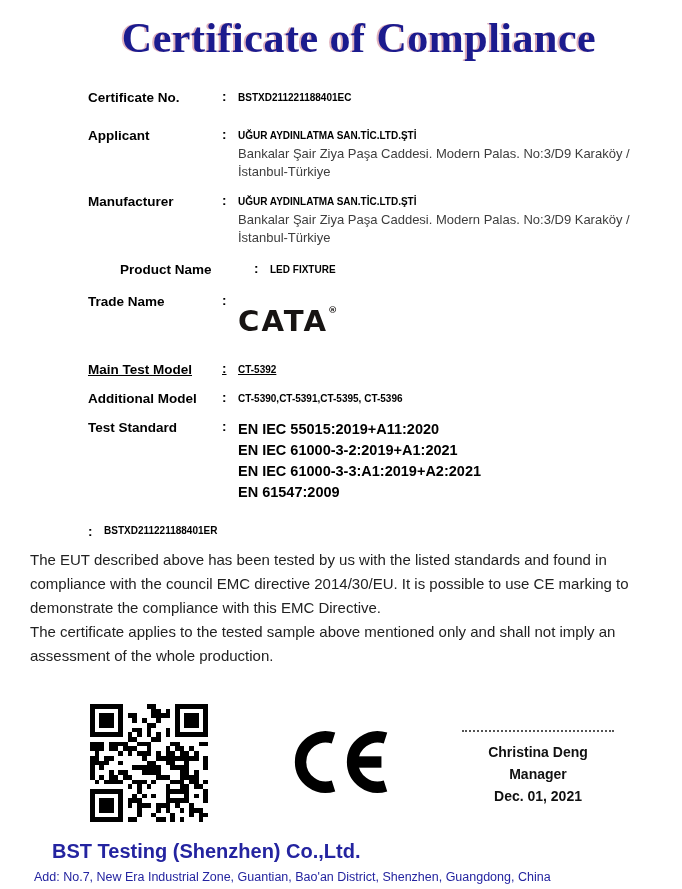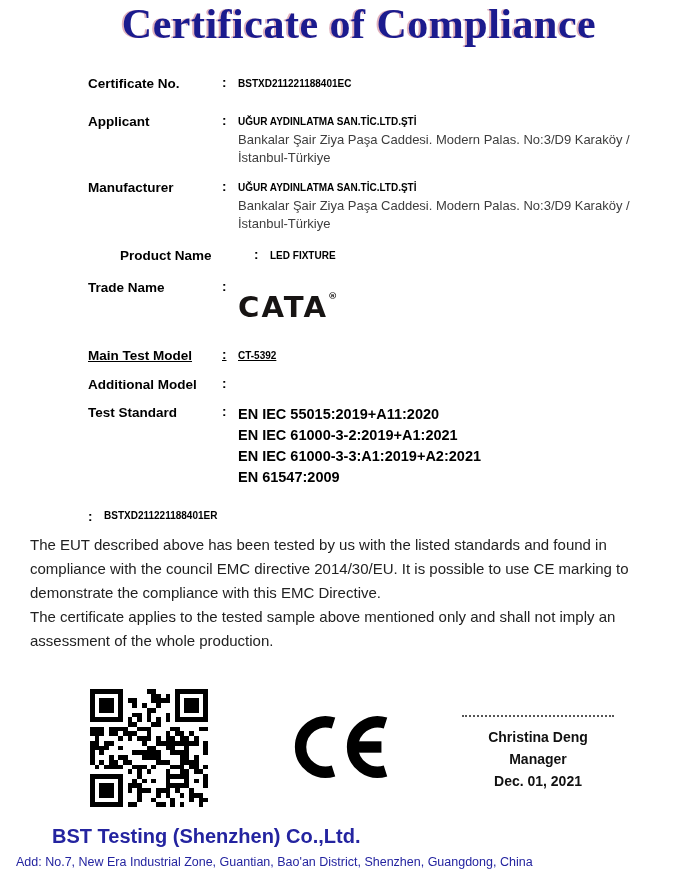--- a/index.html
+++ b/index.html
@@ -2,21 +2,21 @@
 <html><head>
 <meta charset="utf-8">
 <style>
   * { margin:0; padding:0; box-sizing:border-box; }
   html,body { background:#fff; }
   .page {
     width:682px; height:889px; background:#ffffff; position:relative;
     font-family:"Liberation Sans", sans-serif; color:#000; overflow:hidden;
   }
   .title {
-    text-align:center;
+    margin-top:14px; text-align:center;
     font-family:"Liberation Serif", serif; font-weight:bold;
     font-size:42px; color:#1b1b8e;
     text-shadow:-2px 0 0 rgba(155,0,40,0.30);
     letter-spacing:0.5px;
     padding-left:36px;
   }
   .fields { margin-left:88px; margin-top:27px; }
   .frow { display:flex; font-size:13.5px; }
   .flabel { width:134px; font-weight:bold; line-height:17px; }
   .fcolon { width:16px; font-weight:bold; }
@@ -42,21 +42,21 @@
   .statement p { margin:0; }
   .bottom { display:flex; margin-top:36px; margin-left:90px; }
   .qr-box { width:118px; height:118px; }
   .qr-box svg { width:100%; height:100%; shape-rendering:crispEdges; }
   .ce-box { margin-left:80px; margin-top:16px; }
   .sig { margin-left:70px; margin-top:26px; width:152px; text-align:center;
          font-weight:bold; font-size:14px; line-height:22px; color:#111; }
   .sig-line { border-top:2px dotted #555; height:0; margin-bottom:9px; }
   .footer { margin-top:18px; color:#2424a0; }
   .footer-company { margin-left:52px; font-weight:bold; font-size:20px; }
-  .footer-address { margin-left:16px; margin-top:7px; font-size:12.5px;
+  .footer-address { margin-left:34px; margin-top:7px; font-size:12.5px;
                     font-family:"Liberation Sans", sans-serif; }
 </style>
 </head>
 <body>
 
 <div class="page">
 
   <h1 class="title">Certificate of Compliance</h1>
 
   <div class="fields">
@@ -101,20 +101,21 @@
 
     <div class="frow row-main">
       <div class="flabel">Main Test Model</div>
       <div class="fcolon">:</div>
       <div class="fvalue">CT-5392</div>
     </div>
 
     <div class="frow row-additional">
       <div class="flabel">Additional Model</div>
       <div class="fcolon">:</div>
+      <div class="fvalue">CT-5390,CT-5391,CT-5395, CT-5396</div>
     </div>
 
     <div class="frow row-standard">
       <div class="flabel">Test Standard</div>
       <div class="fcolon">:</div>
       <div>
         <div class="fvalue std-line">EN IEC 55015:2019+A11:2020</div>
         <div class="fvalue std-line">EN IEC 61000-3-2:2019+A1:2021</div>
         <div class="fvalue std-line">EN IEC 61000-3-3:A1:2019+A2:2021</div>
         <div class="fvalue std-line">EN 61547:2009</div>

